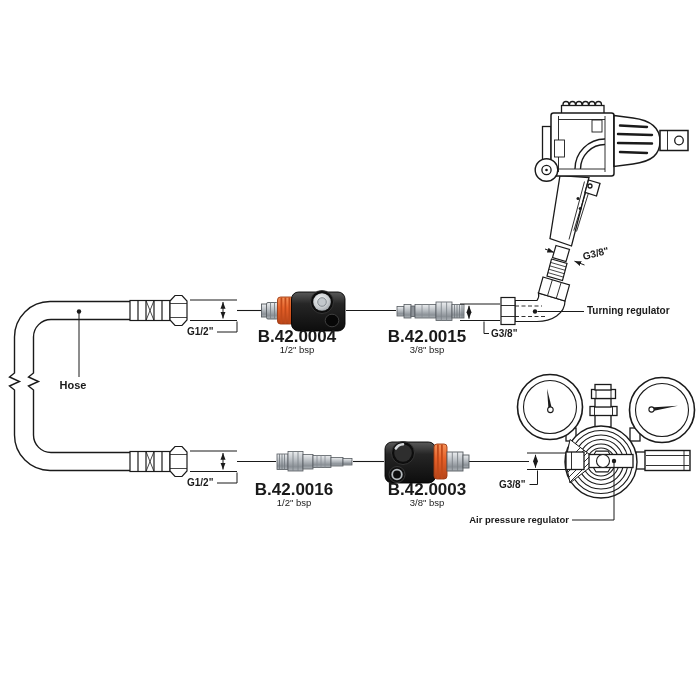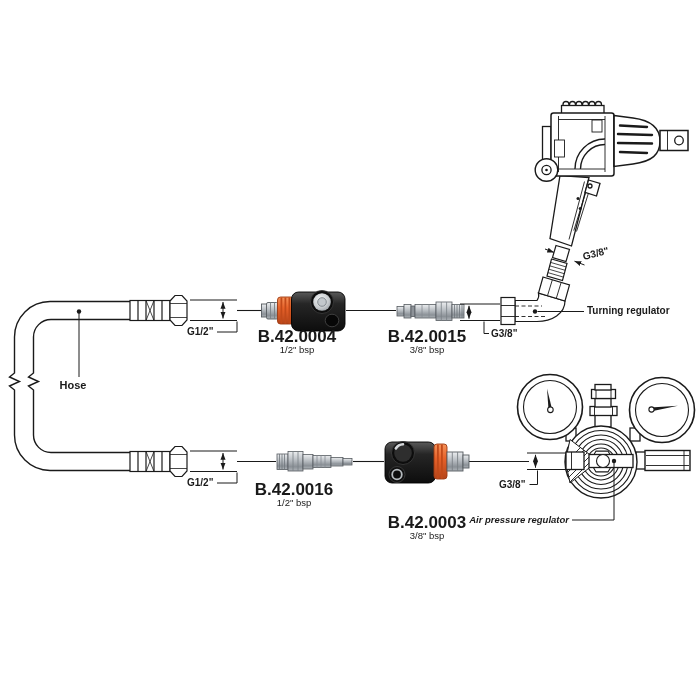--- a/index.html
+++ b/index.html
@@ -1,21 +1,21 @@
 <!DOCTYPE html>
 <html><head>
 <meta charset="utf-8">
 <style>
   html,body{margin:0;padding:0;background:#fff;}
   .canvas{position:relative;width:700px;height:700px;background:#fff;overflow:hidden;
           font-family:"Liberation Sans",sans-serif;color:#1a1a1a;}
   .canvas svg{position:absolute;left:0;top:0;}
   .lbl{position:absolute;font-size:10px;font-weight:bold;white-space:nowrap;line-height:12px;}
   .lbl.rot{transform:rotate(-14deg);transform-origin:0 50%;}
-  .lbl.right{text-align:right;font-style:italic;}
+  .lbl.right{text-align:right;}
   .part-label{position:absolute;transform:translateX(-50%);text-align:center;white-space:nowrap;}
   .part-label .code{font-weight:bold;font-size:17px;line-height:12px;}
   .part-label .psize{font-weight:normal;font-size:9.5px;line-height:11px;margin-top:1px;}
 </style>
 </head>
 <body>
 
 <div class="canvas">
 
 <svg width="700" height="700" viewBox="0 0 700 700">
@@ -355,18 +355,18 @@
   <div class="psize">1/2" bsp</div>
 </div>
 <div class="part-label" style="left:427px;top:331px;">
   <div class="code">B.42.0015</div>
   <div class="psize">3/8" bsp</div>
 </div>
 <div class="part-label" style="left:294px;top:484px;">
   <div class="code">B.42.0016</div>
   <div class="psize">1/2" bsp</div>
 </div>
-<div class="part-label" style="left:427px;top:484px;margin-top:33px;">
+<div class="part-label" style="left:427px;top:484px;">
   <div class="code">B.42.0003</div>
   <div class="psize">3/8" bsp</div>
 </div>
 
 </div>
 
 </body></html>

